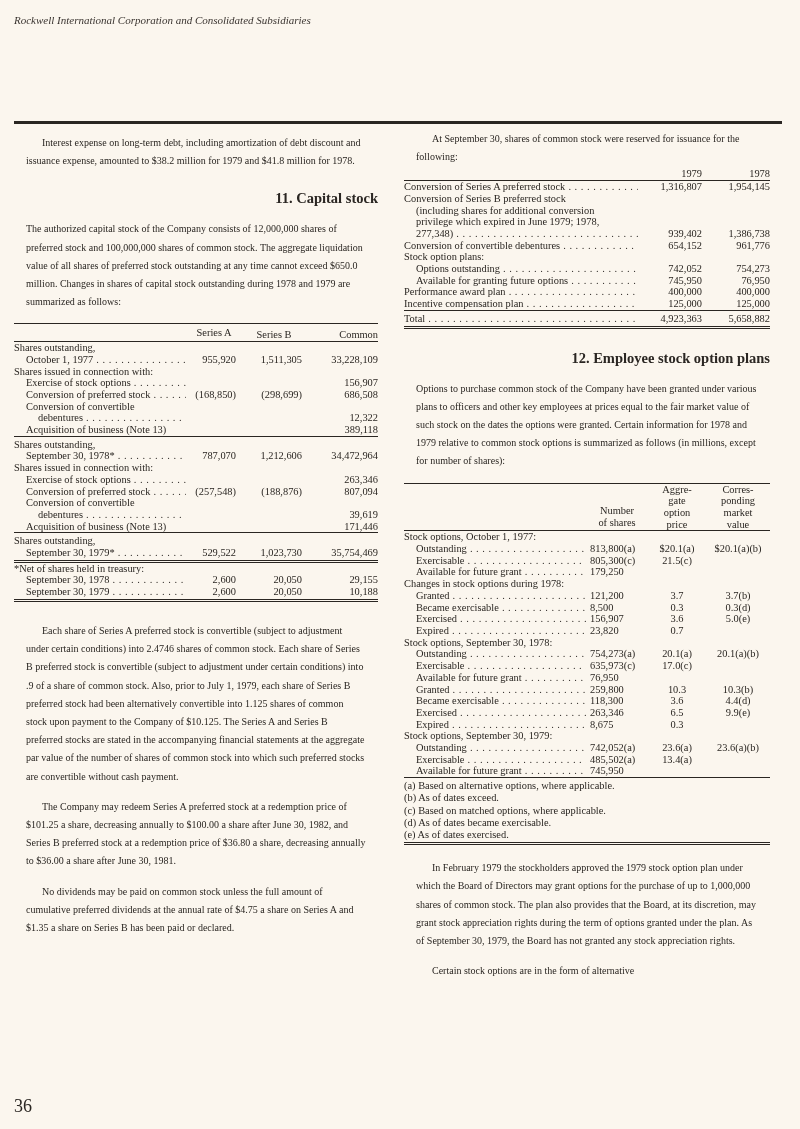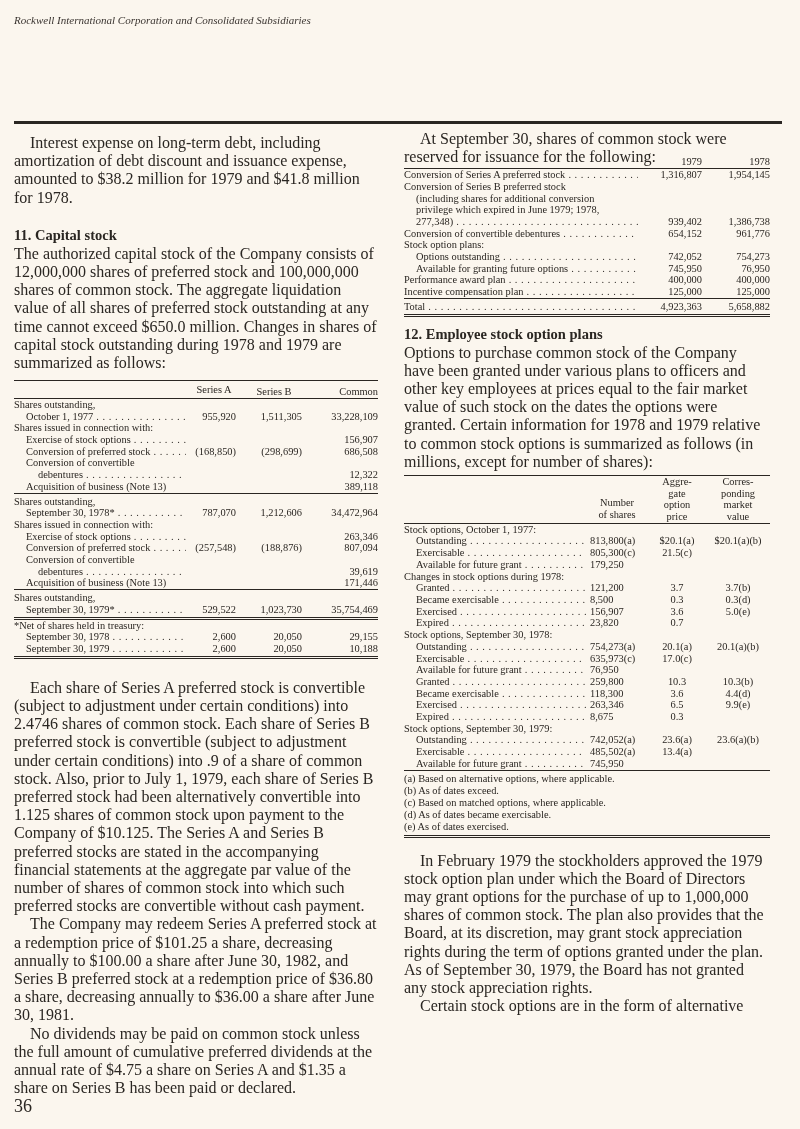--- a/index.html
+++ b/index.html
@@ -4,23 +4,23 @@
 <style>
   html, body { margin:0; padding:0; }
   body {
     width:800px; height:1129px; background:#fbf6ee; color:#2a2622;
     font-family:"Liberation Serif","DejaVu Serif",serif; position:relative; overflow:hidden;
   }
   .running-head { position:absolute; left:14px; top:14px; font-style:italic; font-size:11px; color:#3a3430; }
   .top-rule { position:absolute; left:14px; width:768px; top:121px; height:3px; background:#2a2622; }
   .col-left { position:absolute; left:14px; top:130px; width:364px; }
   .col-right { position:absolute; left:404px; top:130px; width:366px; }
-  p.body { margin:0; font-size:16px; line-height:18.2px; text-indent:16px; }
+  p.body { margin:12px; font-size:10px; line-height:18.2px; text-indent:16px; }
   p.body.noindent { text-indent:0; }
-  h2.sec { margin:0; font-size:14.5px; font-weight:bold; line-height:19px; }
+  h2.sec { margin:0; font-size:14.5px; font-weight:bold; line-height:19px;text-align:right; }
   table { border-collapse:collapse; font-size:10.4px; line-height:11.7px; width:100%; }
   td, th { padding:0; vertical-align:bottom; font-weight:normal; white-space:nowrap; }
   .num { text-align:right; }
   .ctr { text-align:center; }
   .ind1 { padding-left:12px; }
   .ind2 { padding-left:24px; }
   .dots::after { content:" . . . . . . . . . . . . . . . . . . . . . . . . . . . . . . . . . . ."; letter-spacing:0.5px; }
   .lbl { overflow:hidden; max-width:0;margin-left:16px; }
   .rule-top td { border-top:1px solid #2a2622; }
   .rule-bottom td { border-bottom:1px solid #2a2622; }
@@ -260,21 +260,21 @@
           <td class="num">125,000</td>
         </tr>
         <tr class="rule-top">
           <td class="lbl" style="padding-top: 2px; border-bottom: 3px double rgb(42, 38, 34); padding-bottom: 1px;"><span class="dots">Total</span></td>
           <td class="num" style="padding-right: 6px; border-bottom: 3px double rgb(42, 38, 34); padding-bottom: 1px;">4,923,363</td>
           <td class="num" style="border-bottom: 3px double rgb(42, 38, 34); padding-bottom: 1px;">5,658,882</td>
         </tr>
       </tbody>
   </table>
 
-  <h2 class="sec" style="margin-top:8px">12. Employee stock option plans</h2>
+  <h2 class="sec" style="margin-top:20px">12. Employee stock option plans</h2>
   <p class="body noindent">Options to purchase common stock of the Company have been granted under various plans to officers and other key employees at prices equal to the fair market value of such stock on the dates the options were granted. Certain information for 1978 and 1979 relative to common stock options is summarized as follows (in millions, except for number of shares):</p>
 
   <table style="margin-top:4px;border-top:1px solid #2a2622">
     <colgroup>
         <col>
         <col style="width:62px">
         <col style="width:58px">
         <col style="width:64px">
       </colgroup>
     <thead>

